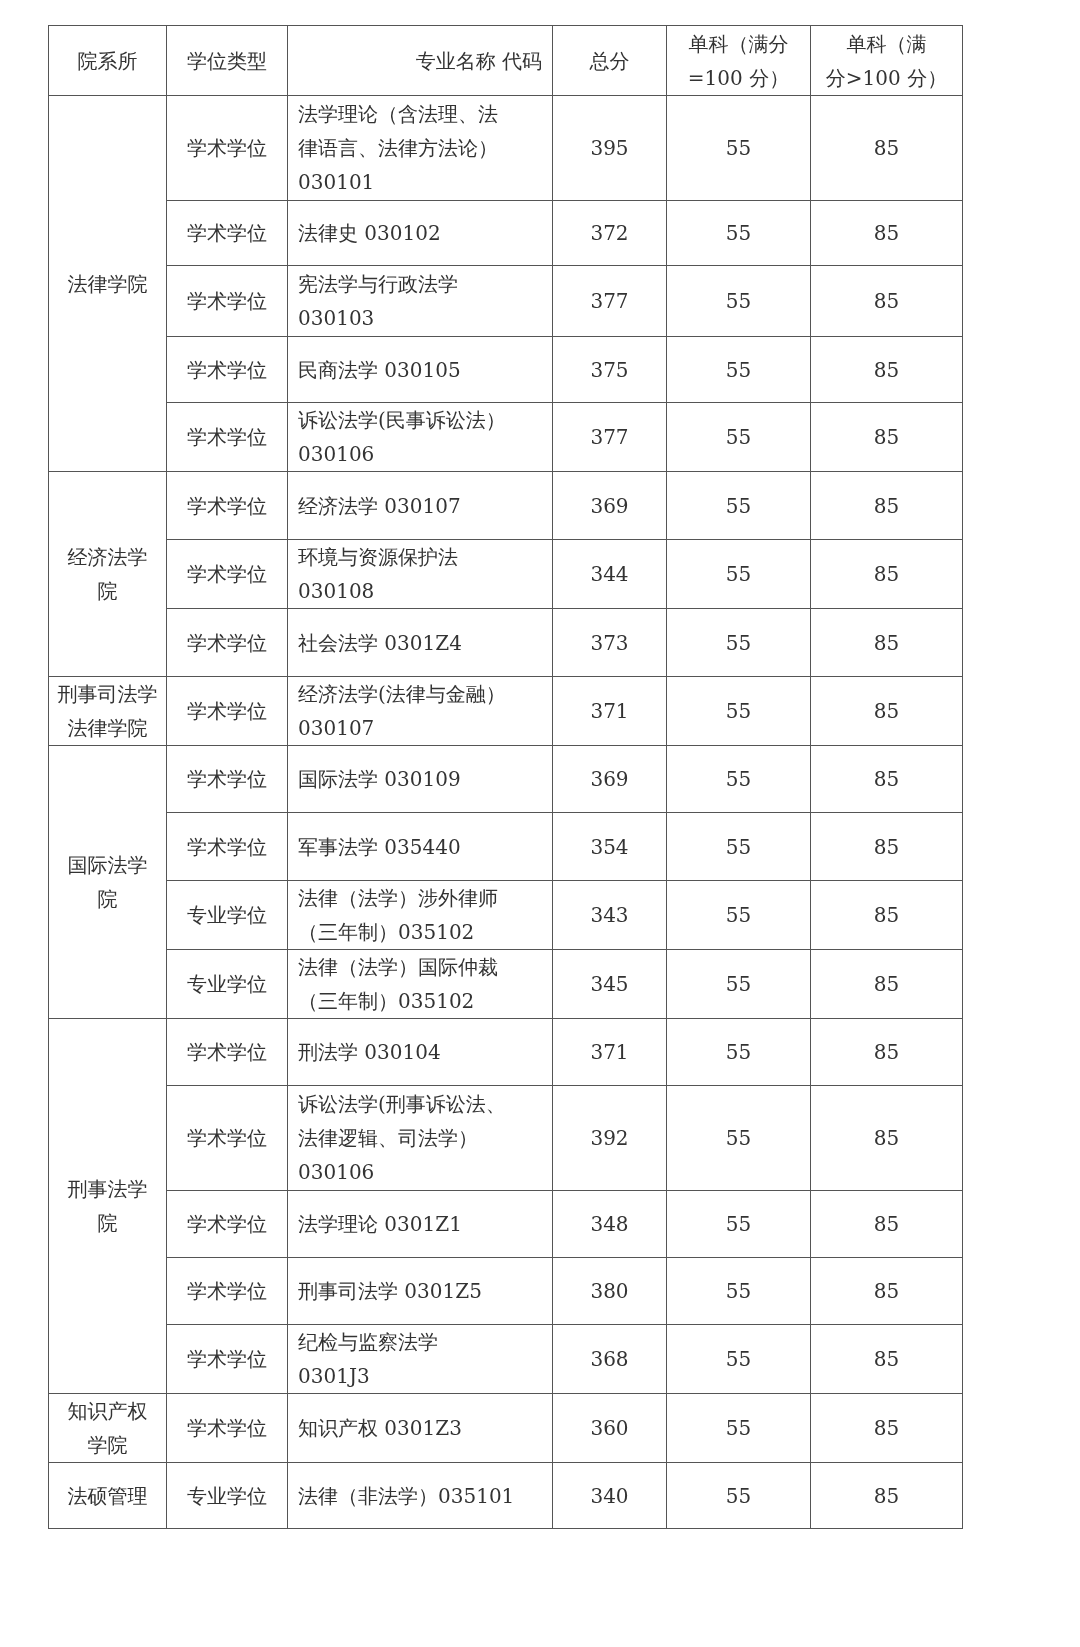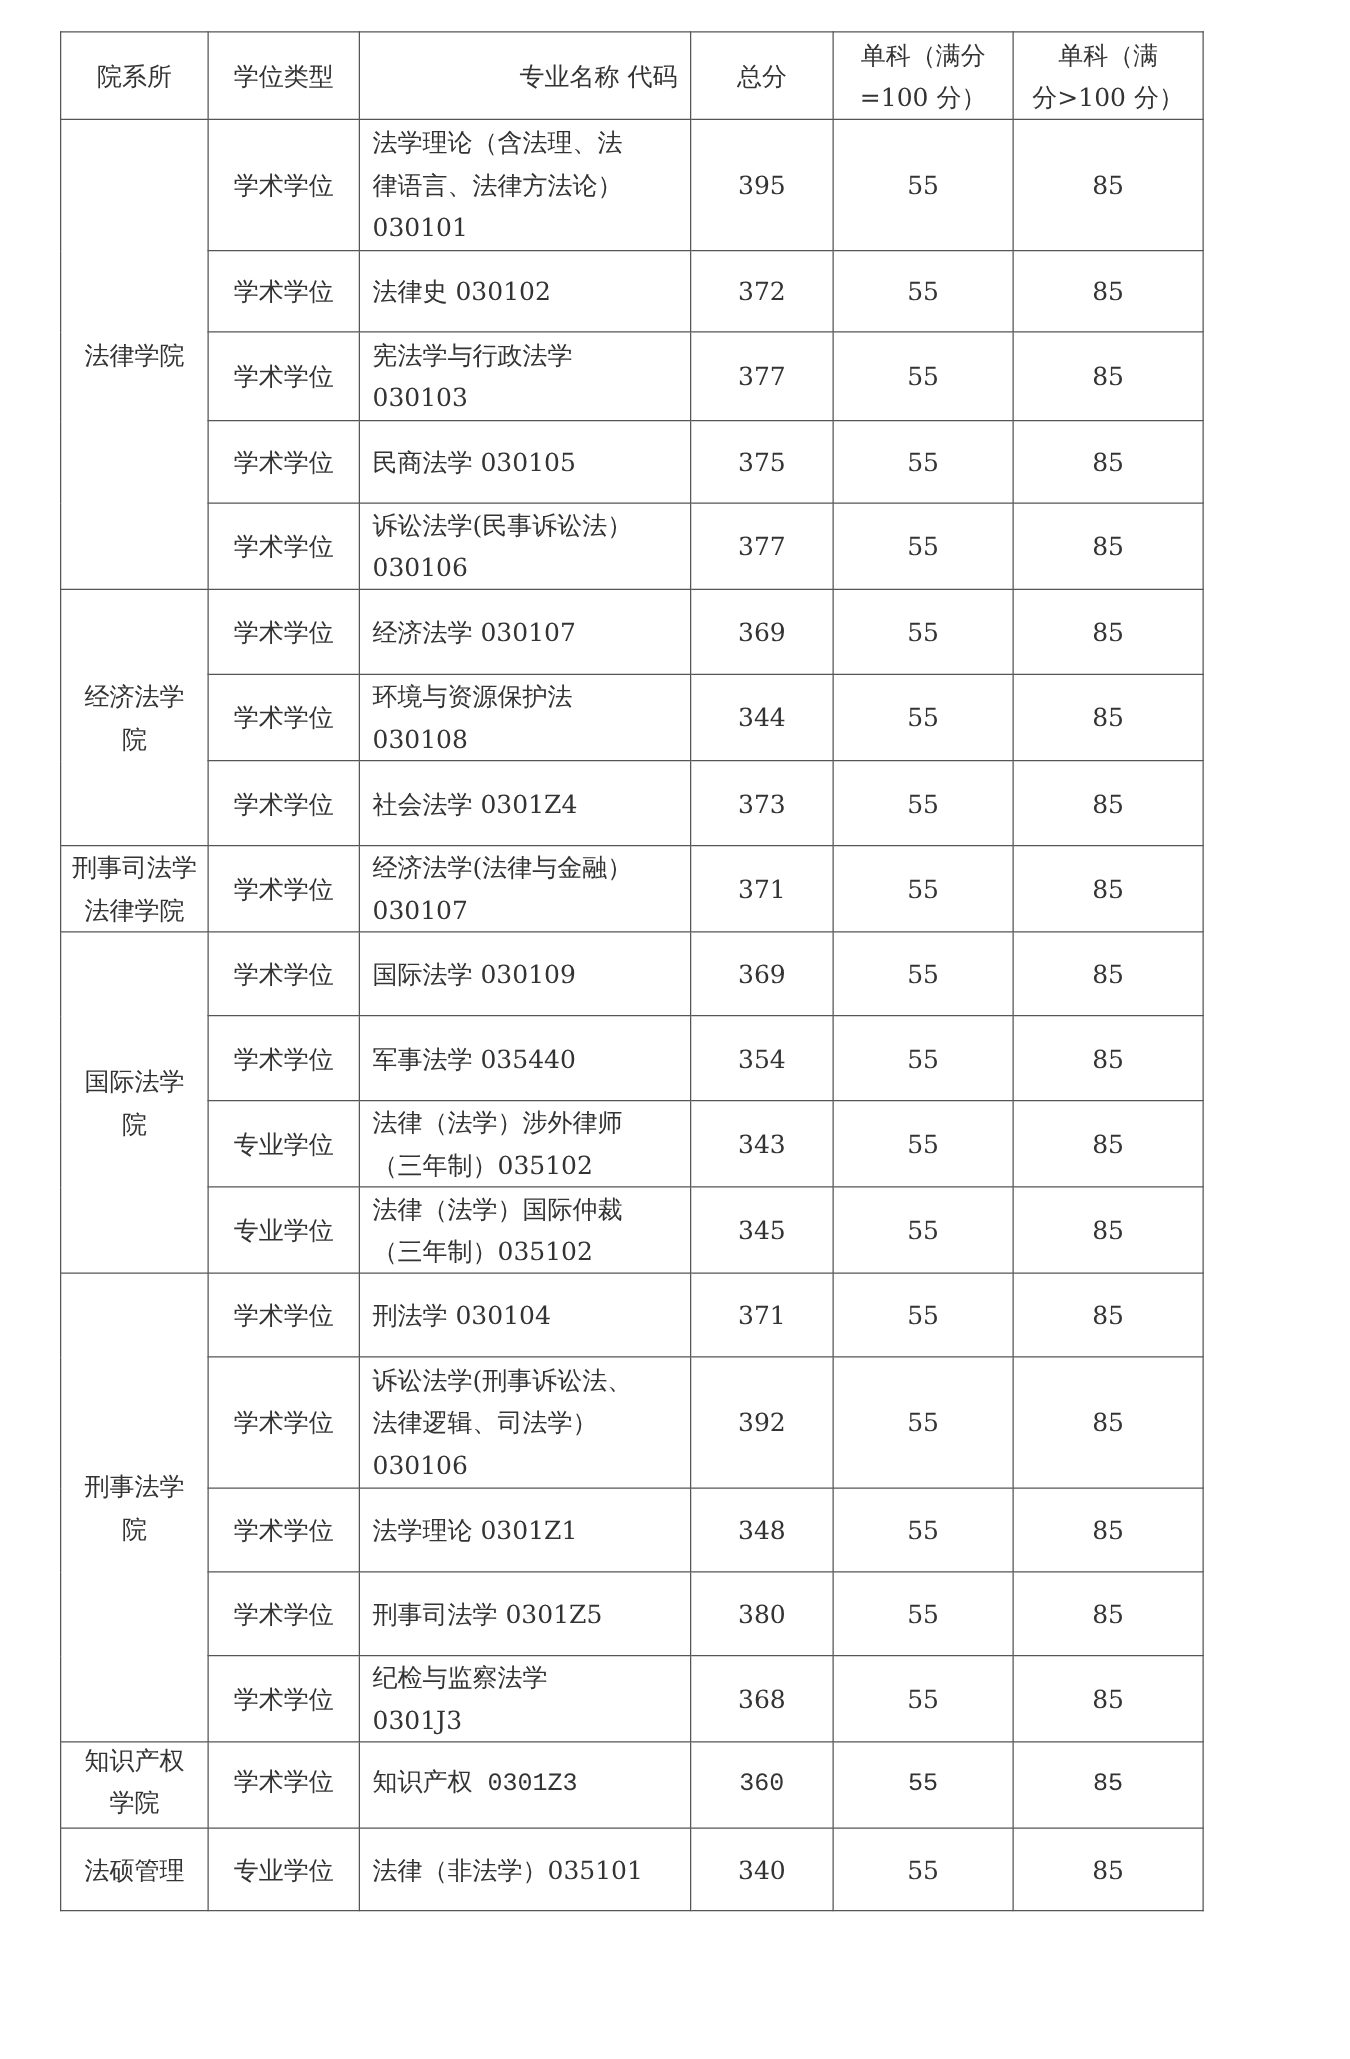--- a/index.html
+++ b/index.html
@@ -240,21 +240,21 @@
       <tr style="height: 69px;">
         <td class="c-type">学术学位</td>
         <td class="c-major">
           <div>纪检与监察法学</div>
           <div>0301J3</div>
         </td>
         <td class="c-num">368</td>
         <td class="c-num">55</td>
         <td class="c-num">85</td>
       </tr>
-      <tr style="height: 69px; font-family: Liberation Mono, monospace;">
+      <tr style="height: 69px;">
         <td class="c-dept" rowspan="1">
           <div>知识产权</div>
           <div>学院</div>
         </td>
         <td class="c-type">学术学位</td>
         <td class="c-major">
           <div>知识产权 0301Z3</div>
         </td>
         <td class="c-num">360</td>
         <td class="c-num">55</td>

